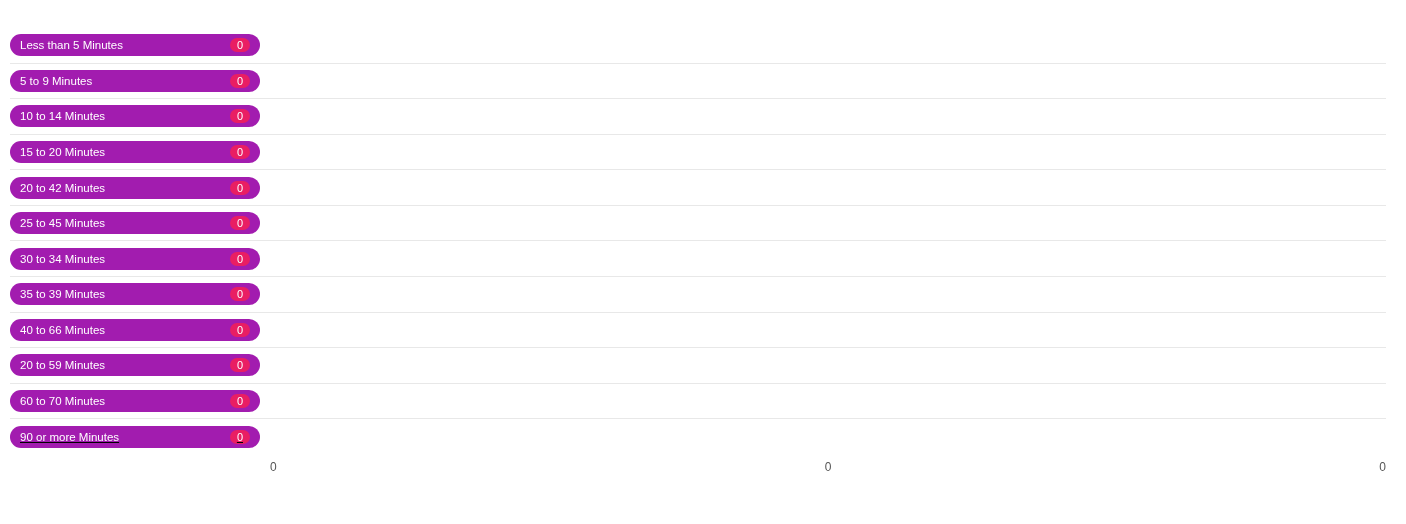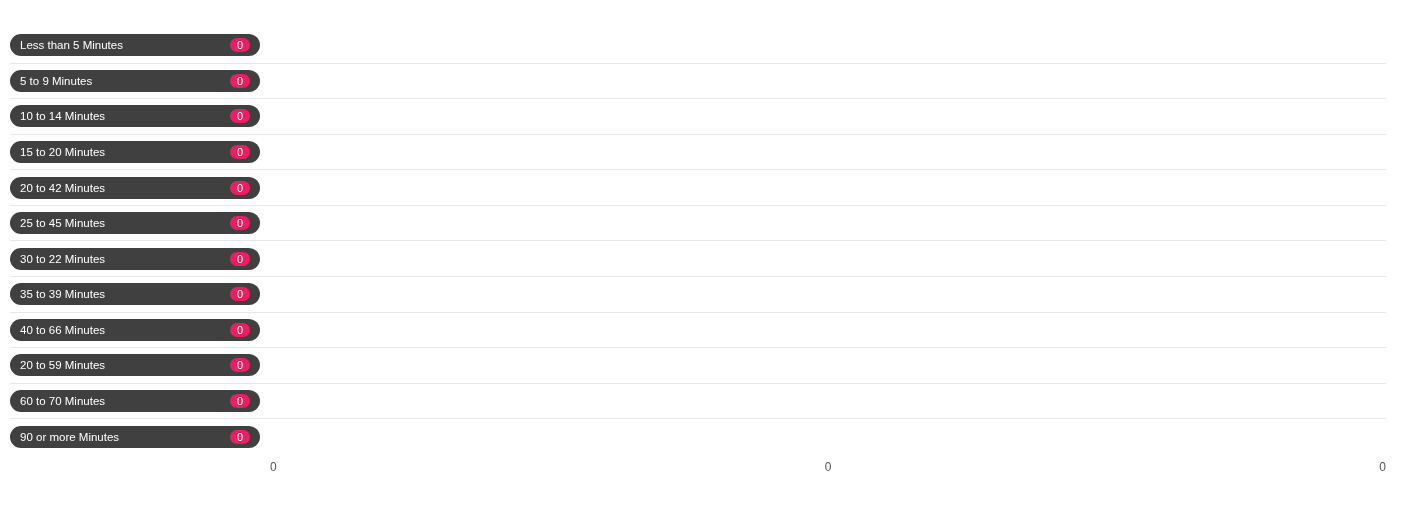--- a/index.html
+++ b/index.html
@@ -39,29 +39,30 @@
     }
     .bar-row {
       display: flex;
       align-items: center;
       flex: 1;
       border-bottom: 1px solid #e8e8e8;
       padding: 2px 0;
     }
     .bar-row:last-of-type {
       border-bottom: none;
+      text-decoration: underline;
     }
     .bar-label-container {
       display: flex;
       align-items: center;
       min-width: 260px;
       width: 260px;
     }
     .bar-label {
-      background: #404040;
+      background: #a21caf;
       color: #fff;
       font-size: 11.5px;
       padding: 4px 10px;
       border-radius: 12px;
       white-space: nowrap;
       display: flex;
       align-items: center;
       justify-content: space-between;
       width: 250px;
     }
@@ -185,21 +186,21 @@
             <span class="bar-label-value">0</span>
           </div>
         </div>
         <div class="bar-track">
           <div class="bar-fill" style="width: 0px;"></div>
         </div>
       </div>
       <div class="bar-row">
         <div class="bar-label-container">
           <div class="bar-label">
-            <span class="bar-label-text">30 to 22 Minutes</span>
+            <span class="bar-label-text">30 to 34 Minutes</span>
             <span class="bar-label-value">0</span>
           </div>
         </div>
         <div class="bar-track">
           <div class="bar-fill" style="width: 0px;"></div>
         </div>
       </div>
       <div class="bar-row">
         <div class="bar-label-container">
           <div class="bar-label">

